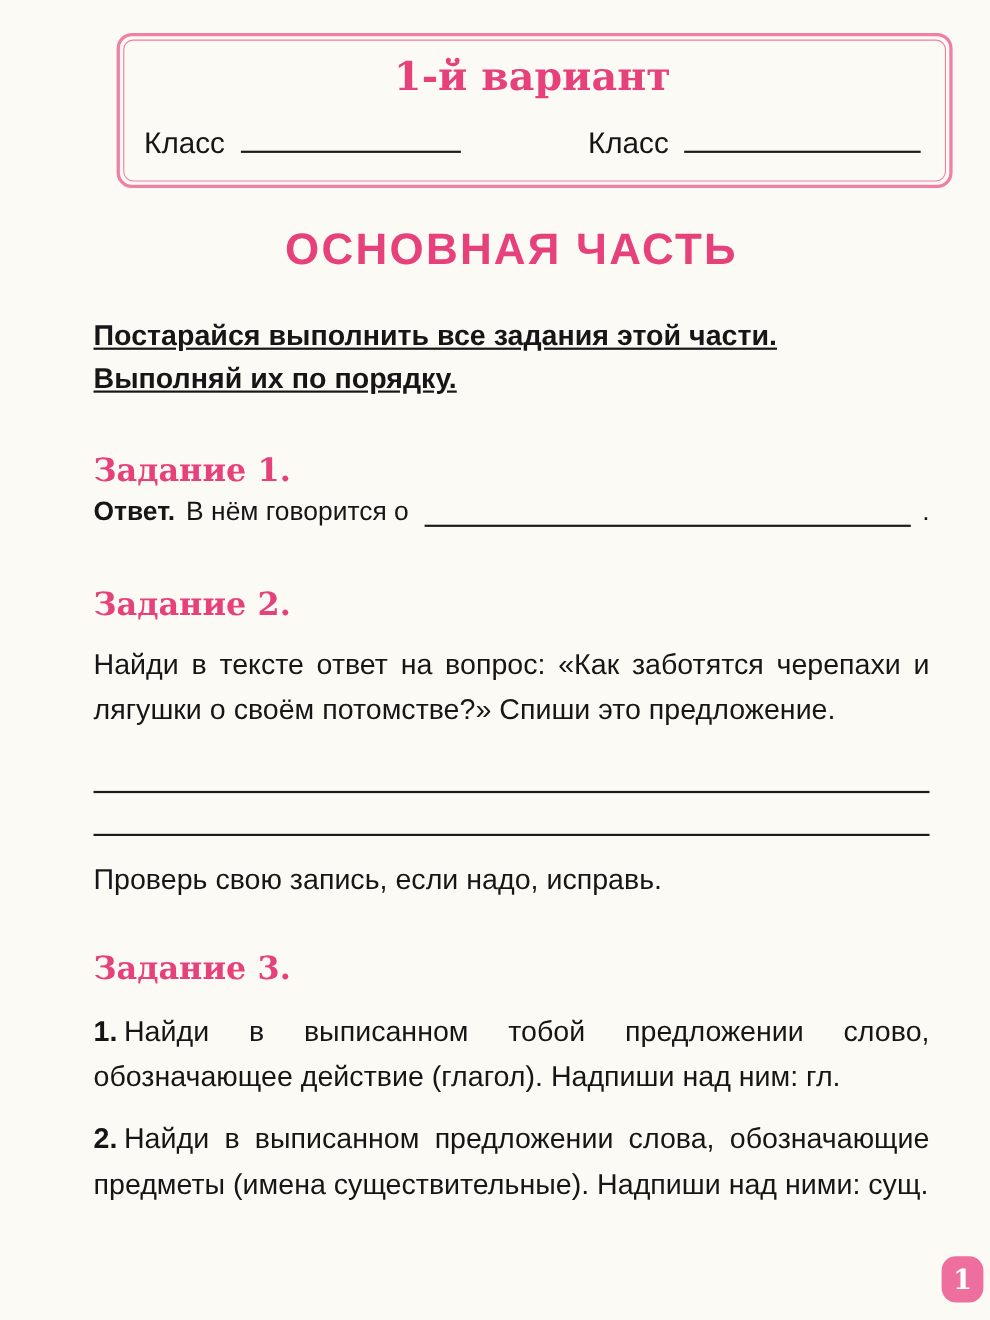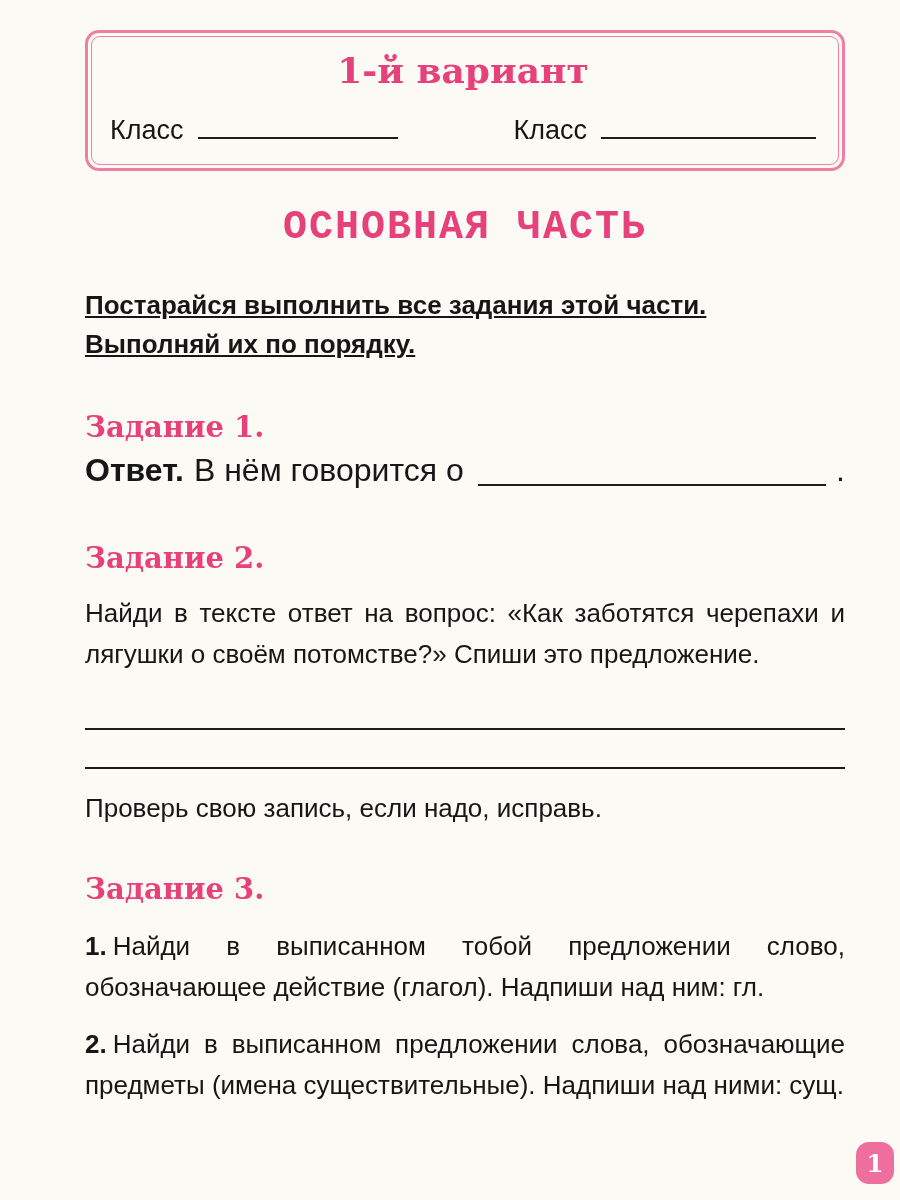--- a/index.html
+++ b/index.html
@@ -25,20 +25,21 @@
     padding: 30px 55px 0 85px;
     overflow: hidden;
   }
   
   .frame {
     position: relative;
     width: 100%;
     border: 3px solid var(--frame);
     border-radius: 14px;
     padding: 16px 26px 22px 22px;
+    margin-left: 21px;
   }
   .frame::before {
     content: "";
     position: absolute;
     inset: 3px;
     border: 1px solid var(--frame);
     border-radius: 9px;
     pointer-events: none;
   }
   .variant-title {
@@ -63,21 +64,21 @@
   }
   .blank.grow { flex: 1 1 auto; margin-left: 14px; }
   .field-row.split { justify-content: space-between; }
   .field-group { display: flex; align-items: baseline; }
   .blank.w200 { width: 200px; margin-left: 14px; }
   .blank.w215 { width: 215px; margin-left: 14px; }
   
   .main-heading {
     margin-top: 34px;
     text-align: center;
-    font-family: Liberation Mono, monospace;
+    font-family: Liberation Sans, sans-serif;
     font-weight: bold;
     font-size: 40px;
     letter-spacing: 2px;
     color: var(--accent);
   }
   .intro {
     margin-top: 36px;
     text-align: left;
     font-weight: bold;
     font-size: 26px;
@@ -94,23 +95,23 @@
   .t2 { margin-top: 52px; }
   .t3 { margin-top: 48px; }
   .para {
     margin-top: 18px;
     font-size: 26px;
     line-height: 1.58;
     text-align: justify;
   }
   .answer-line {
     display: flex;
-    align-items: flex-start;
+    align-items: center;
     margin-top: 8px;
-    font-size: 32px;
+    font-size: 24px;
   }
   .answer-line .bold { font-weight: bold; margin-right: 10px; }
   .answer-line .blank { flex: 1 1 auto; margin-left: 14px; }
   .answer-line .period { margin-left: 10px; }
   .write-line {
     border-top: 2px solid var(--line);
     height: 0;
   }
   .wl1 { margin-top: 52px; }
   .wl2 { margin-top: 37px; }

